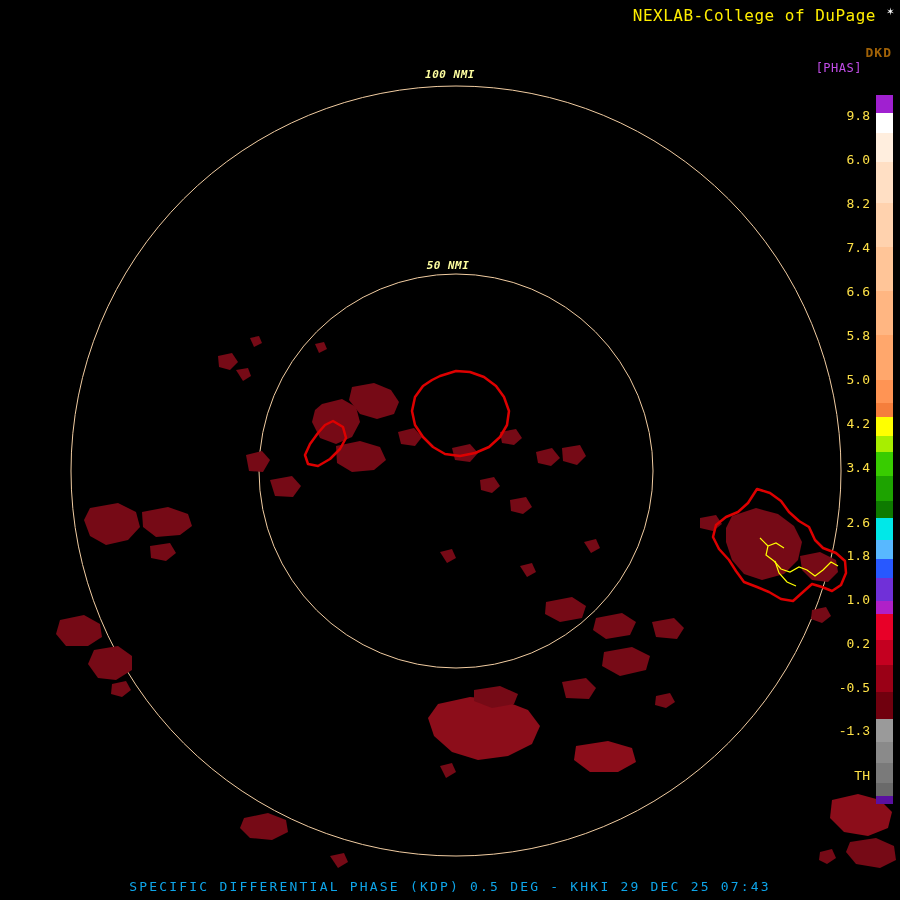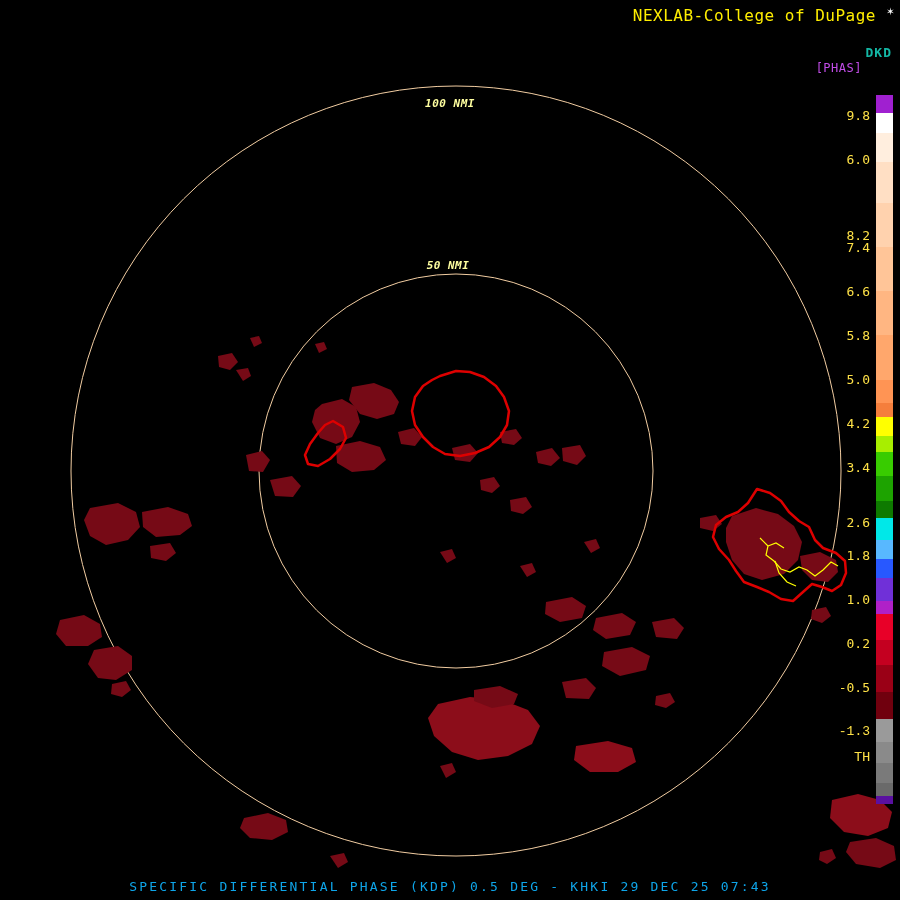--- a/index.html
+++ b/index.html
@@ -11,21 +11,21 @@
   .overlay{position:absolute;inset:0;pointer-events:none;}
   .brand{
     position:absolute;top:6px;right:24px;
     color:#ffee00;font-size:16px;letter-spacing:.5px;white-space:nowrap;
   }
   .logo{
     position:absolute;top:4px;right:6px;color:#ffffff;font-size:12px;
   }
   .product-code{
     position:absolute;top:45px;right:8px;
-    color:#14b8a6;font-size:13px;font-weight:bold;letter-spacing:1px;
+    color:#a16207;font-size:13px;font-weight:bold;letter-spacing:1px;
   }
   .units{
     position:absolute;top:61px;right:38px;
     color:#c24ce8;font-size:12px;letter-spacing:.5px;
   }
   .tick-label{
     position:absolute;right:30px;transform:translateY(-50%);
     color:#fde047;font-size:13px;white-space:nowrap;
   }
   .ring-label{
@@ -125,31 +125,31 @@
     <rect x="876" y="783" width="17" height="13" fill="#6a6a6a"></rect>
     <rect x="876" y="796" width="17" height="8" fill="#5a10a0"></rect>
   </svg>
 
 <div class="overlay" id="labels">
   <span class="brand">NEXLAB-College of DuPage</span>
   <span class="logo">✶</span>
   <span class="product-code">DKD</span>
   <span class="units">[PHAS]</span>
   <span class="caption">SPECIFIC DIFFERENTIAL PHASE (KDP) 0.5 DEG - KHKI 29 DEC 25 07:43</span>
-<div class="ring-label" style="left: 450px; top: 74px; margin-top: 29px;">100 NMI</div>
+<div class="ring-label" style="left: 450px; top: 74px;">100 NMI</div>
     <div class="ring-label" style="left: 448px; top: 265px;">50 NMI</div>
     <div class="tick-label" style="top: 115px;">9.8</div>
     <div class="tick-label" style="top: 159px;">6.0</div>
-    <div class="tick-label" style="top: 203px; margin-top: 32px;">8.2</div>
+    <div class="tick-label" style="top: 203px;">8.2</div>
     <div class="tick-label" style="top: 247px;">7.4</div>
     <div class="tick-label" style="top: 291px;">6.6</div>
     <div class="tick-label" style="top: 335px;">5.8</div>
     <div class="tick-label" style="top: 379px;">5.0</div>
     <div class="tick-label" style="top: 423px;">4.2</div>
     <div class="tick-label" style="top: 467px;">3.4</div>
     <div class="tick-label" style="top: 511px; margin-top: 11px;">2.6</div>
     <div class="tick-label" style="top: 555px;">1.8</div>
     <div class="tick-label" style="top: 599px;">1.0</div>
     <div class="tick-label" style="top: 643px;">0.2</div>
     <div class="tick-label" style="top: 687px;">-0.5</div>
     <div class="tick-label" style="top: 731px; font-family: Liberation Mono, monospace;">-1.3</div>
-    <div class="tick-label" style="top: 756px;">TH</div>
+    <div class="tick-label" style="top: 775px;">TH</div>
   </div>
 
 </body></html>

